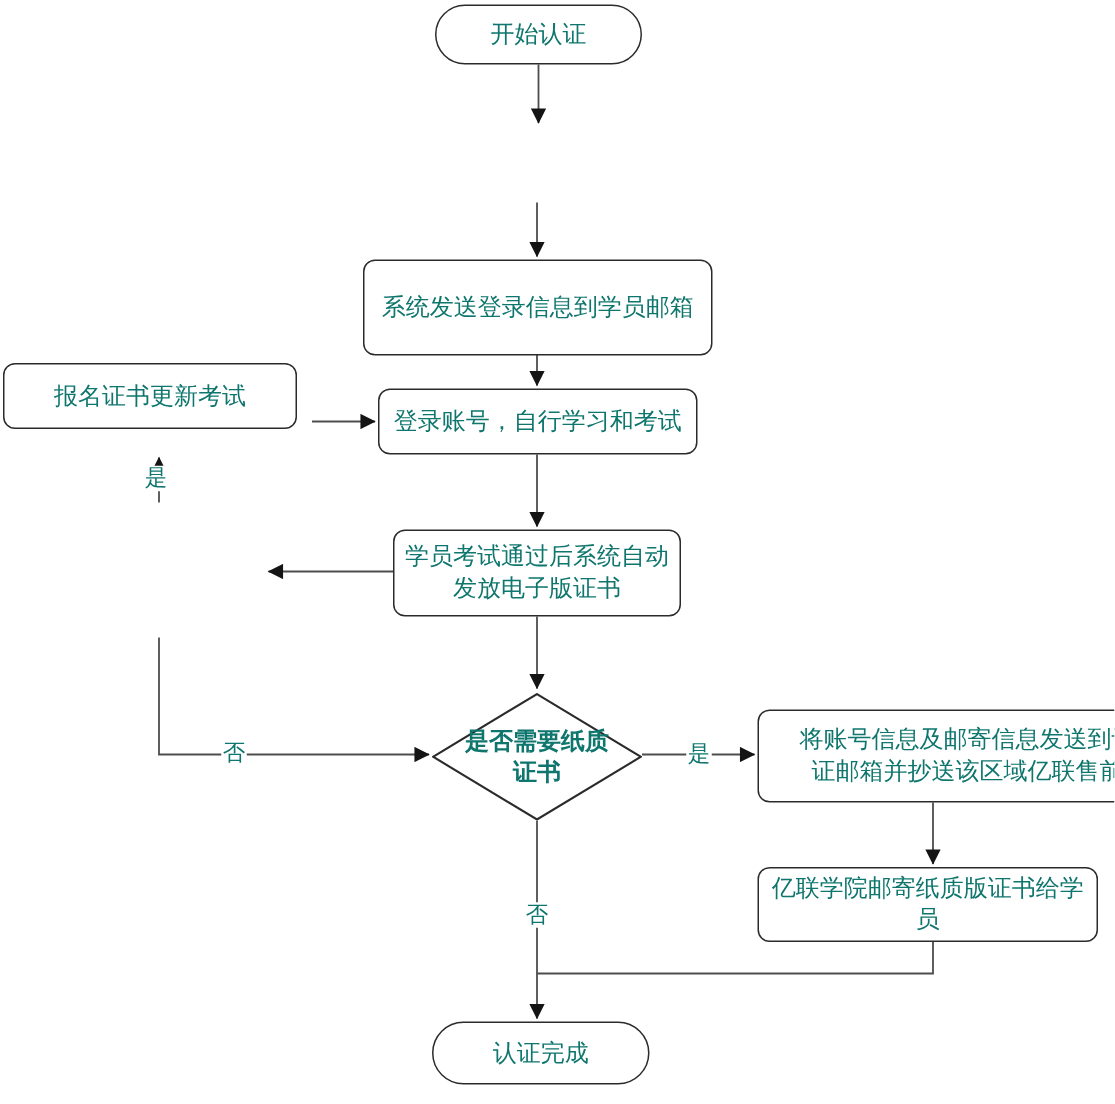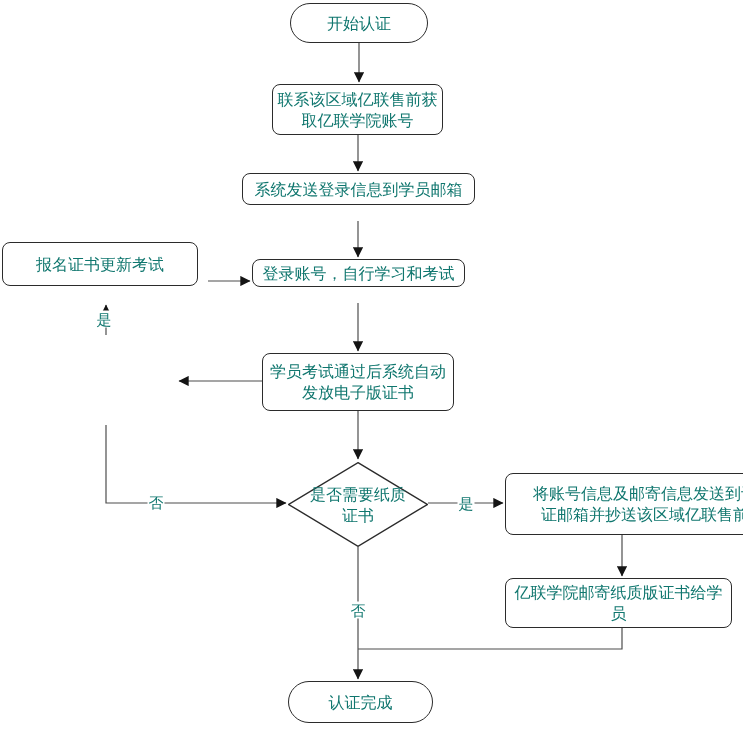--- a/index.html
+++ b/index.html
@@ -52,34 +52,32 @@
     <polyline points="106,425 106,503 286,503" marker-end="url(#arrow)"></polyline>
     <line x1="358" y1="411" x2="358" y2="459" marker-end="url(#arrow)"></line>
     <line x1="428" y1="503" x2="503" y2="503" marker-end="url(#arrow)"></line>
     <line x1="622" y1="535" x2="622" y2="576" marker-end="url(#arrow)"></line>
     <polyline points="622,628 622,649 358,649"></polyline>
     <line x1="358" y1="547" x2="358" y2="679" marker-end="url(#arrow)"></line>
   </svg>
 
   <div class="node pill" style="left:290px;top:3px;width:138px;height:40px;">开始认证</div>
 
-  <div class="node" style="left:272px;top:84px;width:171px;height:51px;">联系该区域亿联售前获
-取亿联学院账号</div>
 
-  <div class="node" style="left:242px;top:173px;width:233px;height:32px;">系统发送登录信息到学员邮箱</div>
+  <div class="node" style="left:242px;top:173px;width:233px;height:64px;">系统发送登录信息到学员邮箱</div>
 
-  <div class="node" style="left:252px;top:259px;width:213px;height:28px;">登录账号，自行学习和考试</div>
+  <div class="node" style="left:252px;top:259px;width:213px;height:44px;">登录账号，自行学习和考试</div>
 
   <div class="node" style="left:2px;top:242px;width:196px;height:44px;">报名证书更新考试</div>
 
 
   <div class="node" style="left:262px;top:353px;width:192px;height:58px;">学员考试通过后系统自动
 发放电子版证书</div>
 
-  <div class="diamond" style="left:288px;top:462px;width:140px;height:85px;">
+  <div class="diamond" style="left:288px;top:462px;width:140px;height:85px;font-weight:bold;">
     <svg viewBox="0 0 140 85" preserveAspectRatio="none">
       <polygon points="70,0.7 139.3,42.5 70,84.3 0.7,42.5"></polygon>
     </svg>
     <div class="dlabel">是否需要纸质
 证书</div>
   </div>
 
   <div class="node" style="left:505px;top:473px;width:280px;height:62px;">将账号信息及邮寄信息发送到认
 证邮箱并抄送该区域亿联售前</div>
 

